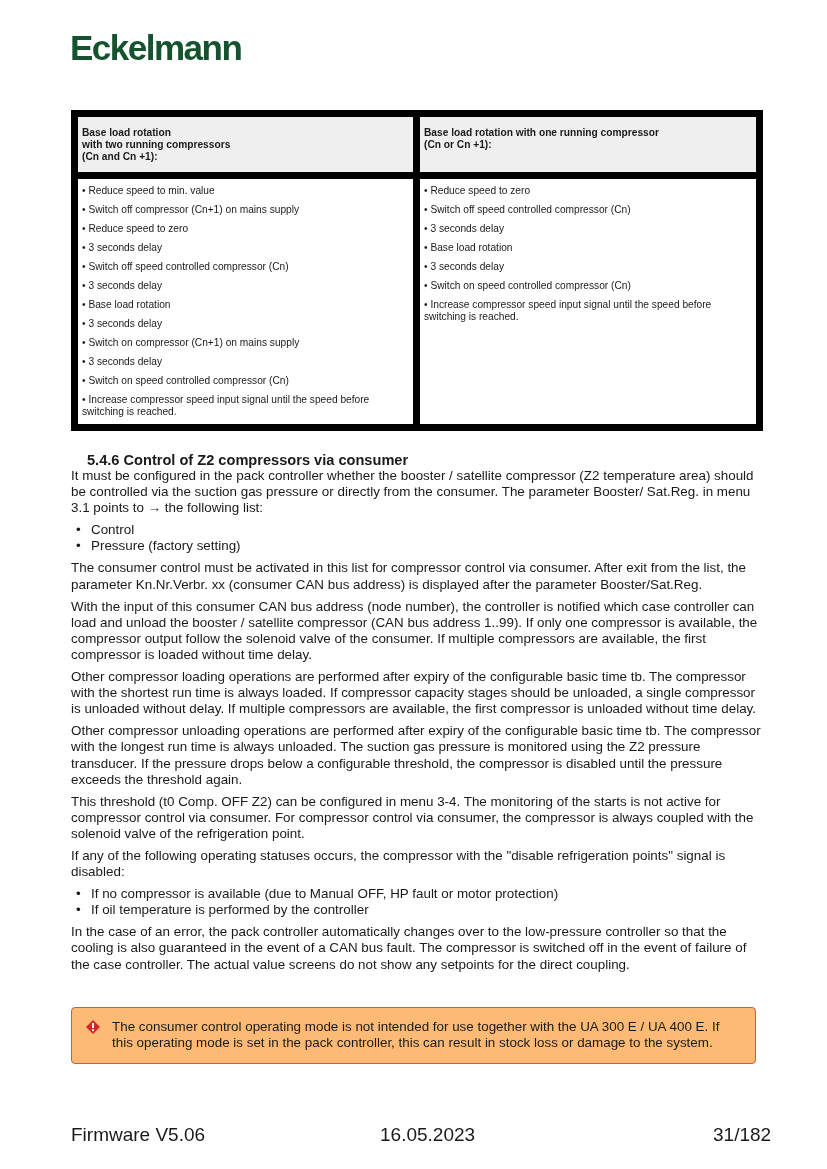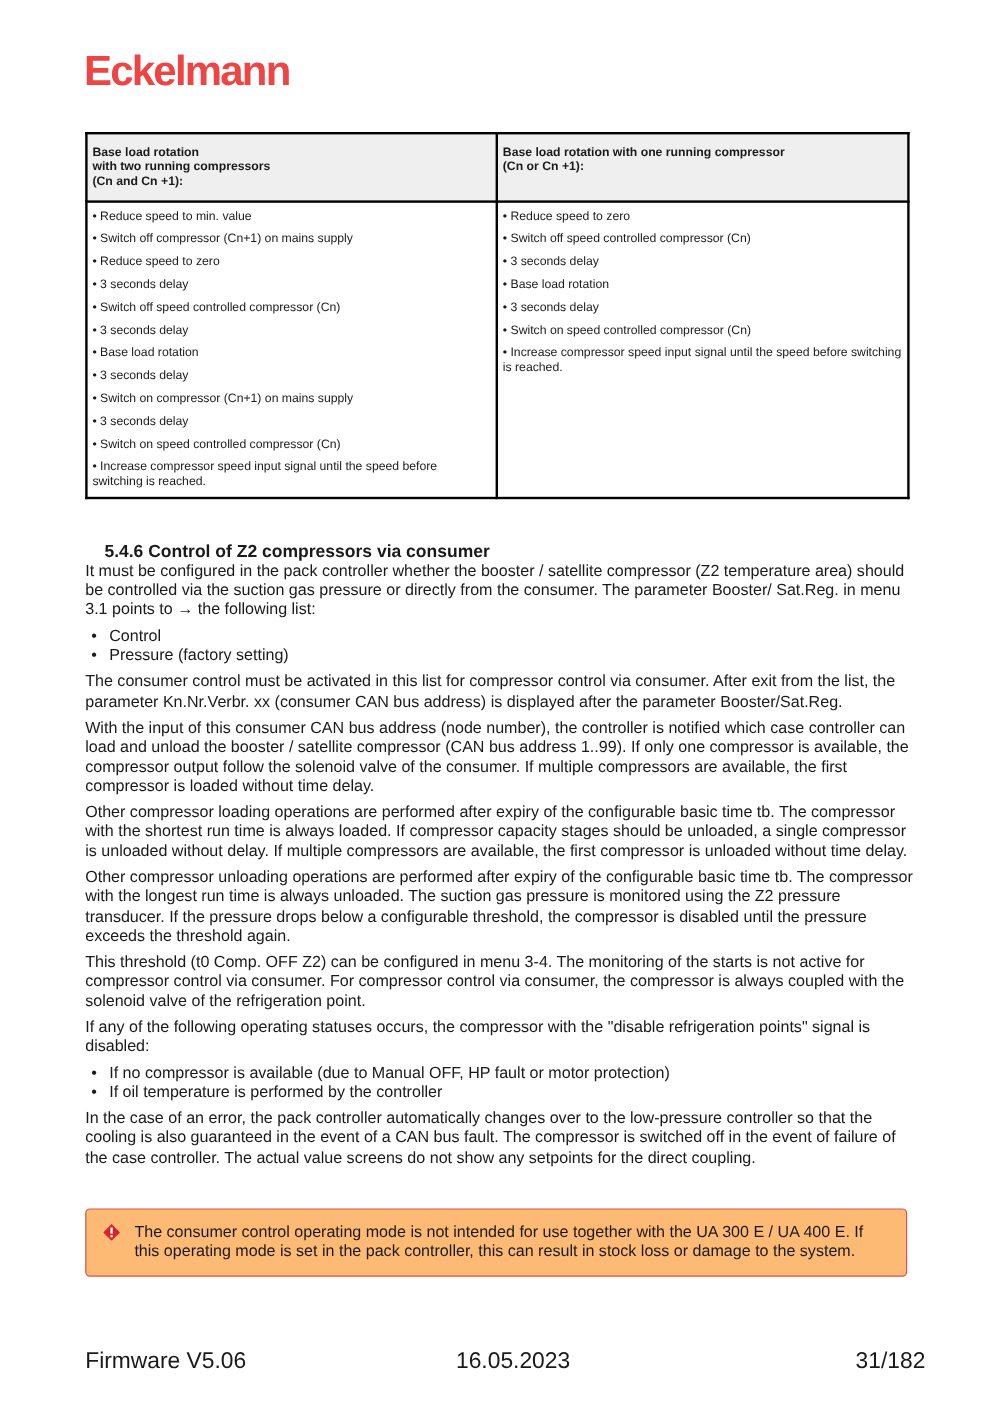--- a/index.html
+++ b/index.html
@@ -1,22 +1,22 @@
 <!DOCTYPE html>
 <html><head>
 <meta charset="utf-8">
 <style>
   html, body { margin: 0; padding: 0; background: #ffffff; }
   body { width: 827px; height: 1169px; position: relative; overflow: hidden;
          font-family: "Liberation Sans", sans-serif; color: #1a1a1a; }
-  .logo { position: absolute; left: 70px; top: 40px; font-family: "Liberation Sans", sans-serif;
-          font-weight: bold; font-size: 35px; letter-spacing: -1.5px; color: #ef4444; line-height: 40px; }
+  .logo { position: absolute; left: 70px; top: 28px; font-family: "Liberation Sans", sans-serif;
+          font-weight: bold; font-size: 35px; letter-spacing: -1.5px; color: #14532d; line-height: 40px; }
   table.rot { position: absolute; left: 71px; top: 110px; width: 685px; border-collapse: collapse;
               font-size: 10.2px; line-height: 12px; table-layout: fixed; }
-  table.rot th, table.rot td { border: 2px solid #000000; vertical-align: top; text-align: left; }
+  table.rot th, table.rot td { border: 7px solid #000000; vertical-align: top; text-align: left; }
   table.rot th { background: #efefef; font-weight: bold; padding: 10px 4px 9px 4px; height: 34px; }
   table.rot td { padding: 6px 0 6px 0; margin-top: 32px; }
   .step { padding: 0 4px 0 4px; margin-bottom: 7px; }
   .step:last-child { margin-bottom: 0; }
   .hline { display: block; }
   h2 { position: absolute; left: 71px; top: 436px; margin: 16px; font-size: 14.6px; font-weight: bold; }
   .body { position: absolute; left: 71px; top: 468px; width: 690px; font-size: 13.4px; line-height: 16.1px; }
   .body p { margin: 0 0 6px 0; }
   .body ul { margin: 0 0 6px 0; padding: 0; list-style: none; }
   .body li { padding-left: 20px; position: relative; }

